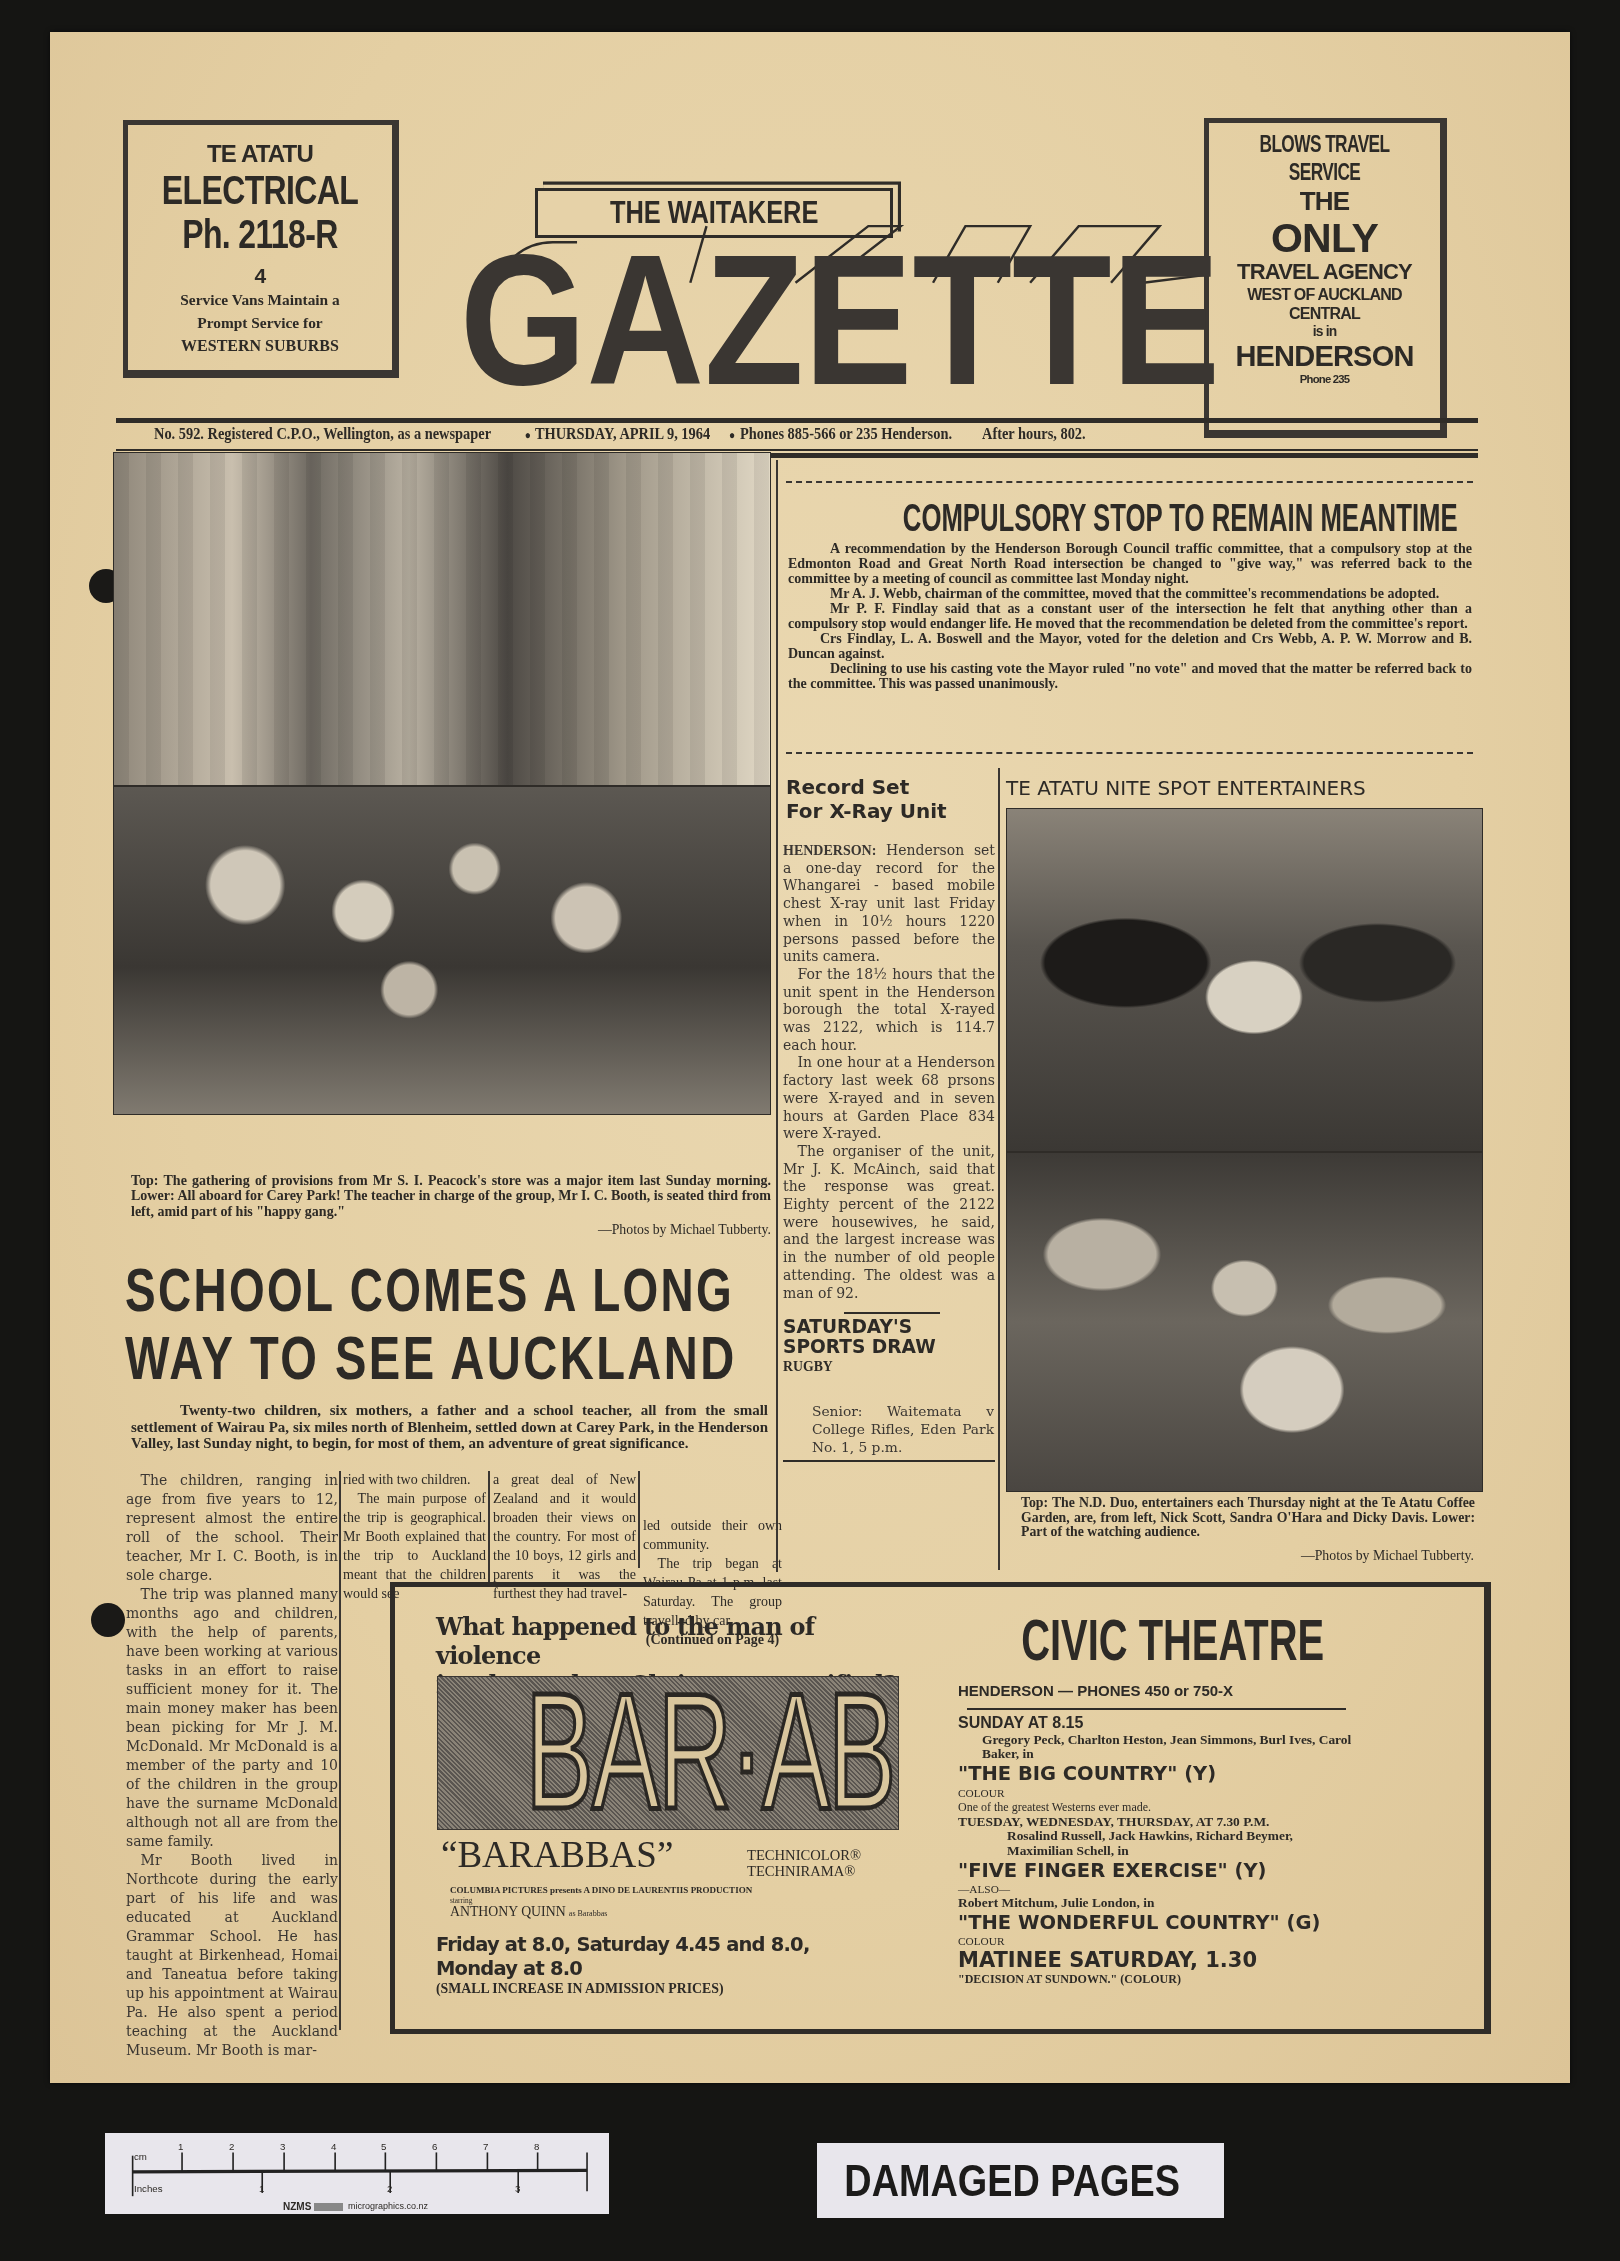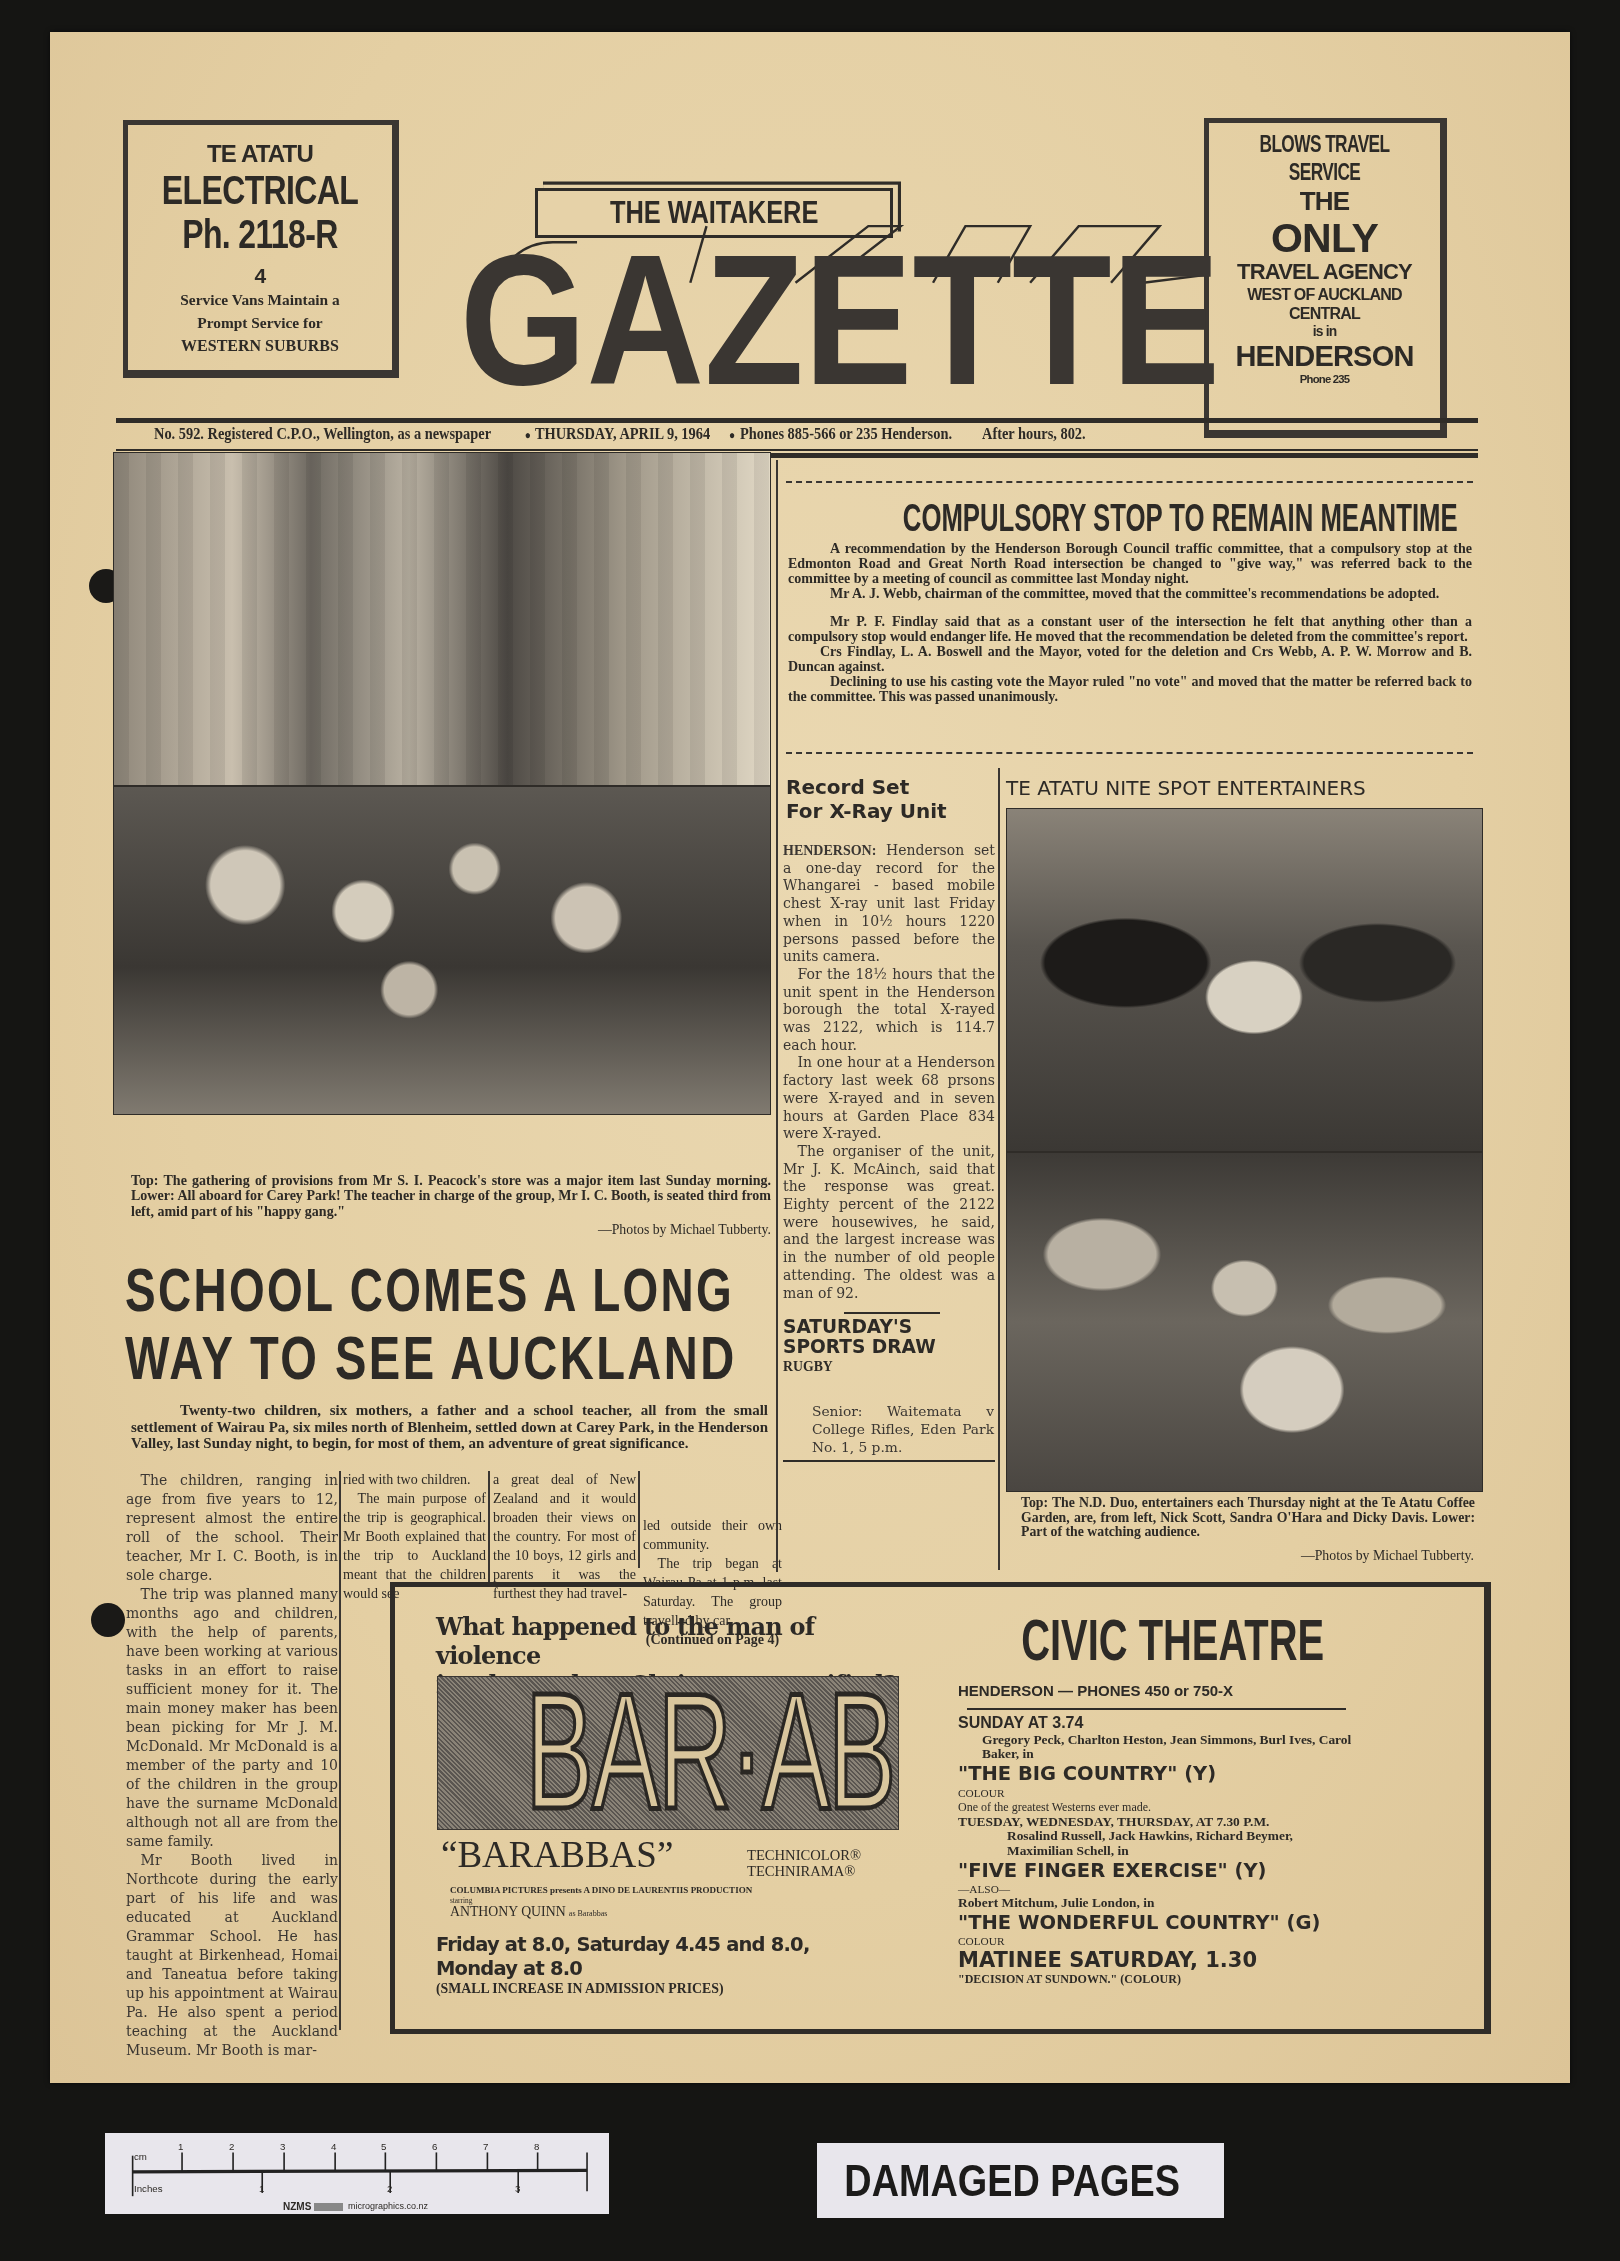--- a/index.html
+++ b/index.html
@@ -178,21 +178,21 @@
 
   <div class="vline" style="left:726px; top:428px; height:1112px;"></div>
 
   <div class="dashed-h" style="left:736px; top:449px; width:687px;"></div>
   <div class="abs center" style="left:736px; top:464px; width:687px;">
     <span class="headline-cond" style="font-size:39px; line-height:44px; transform:scaleX(0.66); transform-origin:center; display:block;">COMPULSORY STOP TO REMAIN MEANTIME</span>
   </div>
   <div class="abs body-bold" style="left:738px; top:509px; width:684px; font-size:14px; line-height:15px;">
     <p style="text-indent:42px;">A recommendation by the Henderson Borough Council traffic committee, that a compulsory stop at the Edmonton Road and Great North Road intersection be changed to "give way," was referred back to the committee by a meeting of council as committee last Monday night.</p>
     <p style="text-indent:42px;">Mr A. J. Webb, chairman of the committee, moved that the committee's recommendations be adopted.</p>
-    <p style="text-indent:42px;margin-top:13px;">Mr P. F. Findlay said that as a constant user of the intersection he felt that anything other than a compulsory stop would endanger life. He moved that the recommendation be deleted from the committee's report.</p>
+    <p style="text-indent:42px;">Mr P. F. Findlay said that as a constant user of the intersection he felt that anything other than a compulsory stop would endanger life. He moved that the recommendation be deleted from the committee's report.</p>
     <p style="text-indent:32px;">Crs Findlay, L. A. Boswell and the Mayor, voted for the deletion and Crs Webb, A. P. W. Morrow and B. Duncan against.</p>
     <p style="text-indent:42px;">Declining to use his casting vote the Mayor ruled "no vote" and moved that the matter be referred back to the committee. This was passed unanimously.</p>
   </div>
   <div class="dashed-h" style="left:736px; top:720px; width:687px;"></div>
 
   <div class="abs center" style="left:736px; top:744px; width:209px; font-family:'DejaVu Sans',sans-serif; font-weight:bold; font-size:20px; line-height:23.5px;">
     <div>Record Set</div>
     <div>For X-Ray Unit</div>
   </div>
   <div class="abs body-text" style="left:733px; top:810px; width:212px; font-size:14px; line-height:17.7px;">
@@ -247,21 +247,21 @@
     <div>Monday at 8.0</div>
     <div style="font-family:'Liberation Serif',serif; font-size:13.8px; line-height:16px; letter-spacing:0;">(SMALL INCREASE IN ADMISSION PRICES)</div>
   </div>
 
   <div class="abs center" style="left:908px; top:1577px; width:421px;">
     <span class="headline-cond" style="font-size:57px; line-height:62px; transform:scaleX(0.7); transform-origin:center; display:block;">CIVIC THEATRE</span>
   </div>
   <div class="abs center" style="left:908px; top:1650px; width:421px; font-family:'Liberation Sans',sans-serif; font-weight:bold; font-size:15px;">HENDERSON — PHONES 450 or 750-X</div>
   <div class="rule" style="left:917px; top:1676px; width:379px; height:1.6px;"></div>
   <div class="abs center" style="left:908px; top:1681px; width:421px; font-size:13.4px; line-height:14.6px;">
-    <div style="font-family:'Liberation Sans',sans-serif; font-weight:bold; font-size:16px; line-height:19.5px;">SUNDAY AT 3.74</div>
+    <div style="font-family:'Liberation Sans',sans-serif; font-weight:bold; font-size:16px; line-height:19.5px;">SUNDAY AT 8.15</div>
     <div style="font-weight:bold; padding:0 24px;">Gregory Peck, Charlton Heston, Jean Simmons, Burl Ives, Carol Baker, in</div>
     <div style="font-family:'DejaVu Sans',sans-serif; font-weight:bold; font-size:19.5px; line-height:24px;">"THE BIG COUNTRY"   (Y)</div>
     <div style="font-size:11.3px;">COLOUR</div>
     <div style="font-size:12px;">One of the greatest Westerns ever made.</div>
     <div style="font-weight:bold;">TUESDAY, WEDNESDAY, THURSDAY, AT 7.30 P.M.</div>
     <div style="font-weight:bold; padding:0 49px;">Rosalind Russell, Jack Hawkins, Richard Beymer, Maximilian Schell, in</div>
     <div style="font-family:'DejaVu Sans',sans-serif; font-weight:bold; font-size:19.5px; line-height:23px;">"FIVE FINGER EXERCISE" (Y)</div>
     <div style="font-size:11.3px;">—ALSO—</div>
     <div style="font-weight:bold;">Robert Mitchum, Julie London, in</div>
     <div style="font-family:'DejaVu Sans',sans-serif; font-weight:bold; font-size:19.5px; line-height:23px;">"THE WONDERFUL COUNTRY" (G)</div>

